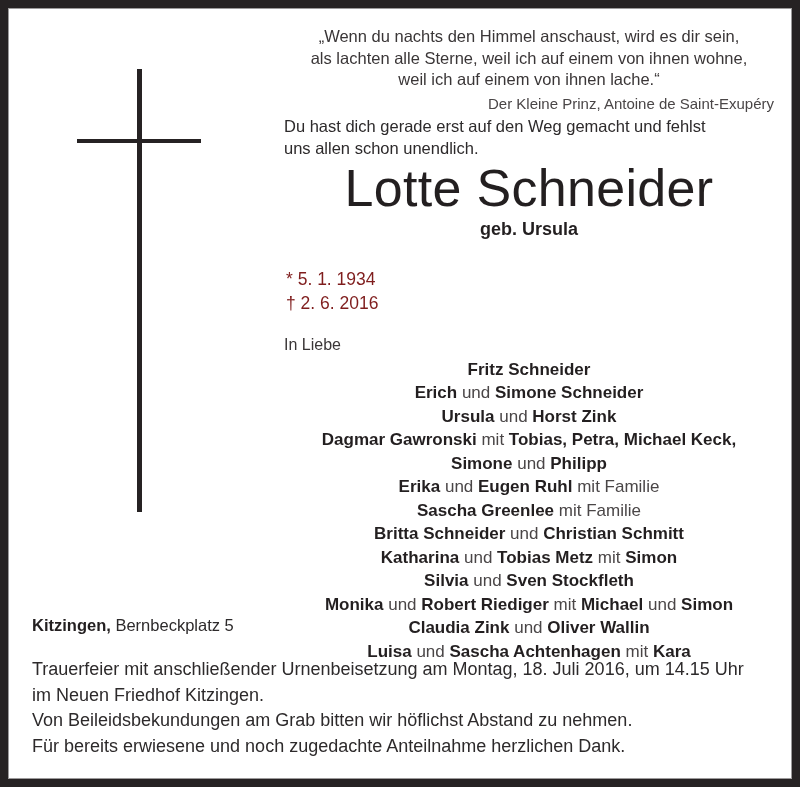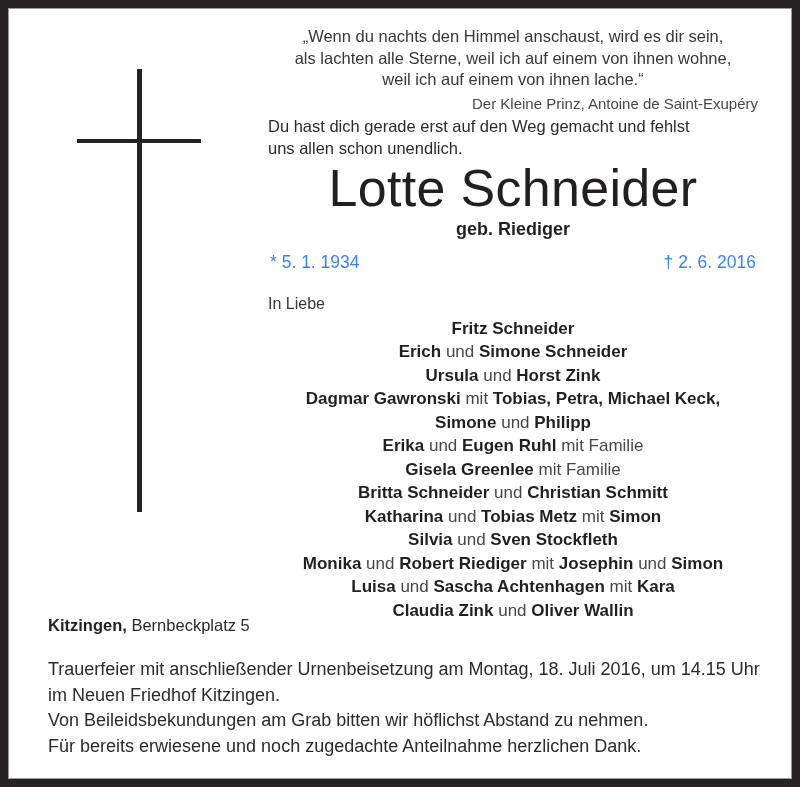--- a/index.html
+++ b/index.html
@@ -47,21 +47,21 @@
     position: absolute;
     left: 77px;
     top: 139px;
     width: 124px;
     height: 4px;
     background: #262223;
   }
   
   .col {
     position: absolute;
-    left: 268px;
+    left: 284px;
     top: 26px;
     width: 490px;
   }
   .quote {
     font-size: 16.5px;
     line-height: 21.5px;
     color: #3a3637;
     text-align: center;
     white-space: nowrap;
   }
@@ -96,23 +96,24 @@
     font-weight: bold;
     color: #231f20;
     text-align: center;
     margin-top: 1px;
   }
   .dates {
     display: flex;
     justify-content: space-between;
     font-size: 17.5px;
     line-height: 24px;
-    color: #3b82f6;
-    margin-top: 10px;
+    color: #7f1d1d;
+    margin-top: 27px;
     padding: 0 2px;
+    flex-direction: column;
   }
   .in-liebe {
     font-size: 16px;
     line-height: 23px;
     color: #3a3637;
     margin-top: 18px;
   }
   .names {
     margin-top: 2px;
   }
@@ -124,21 +125,21 @@
     white-space: nowrap;
     text-align: center;
   }
   .name-line .conn {
     font-weight: normal;
     color: #4a4647;
   }
   
   .bottom {
     position: absolute;
-    left: 48px;
+    left: 32px;
     top: 613px;
     width: 740px;
     font-family: "Liberation Sans", sans-serif;
   }
   .place {
     font-size: 16.5px;
     line-height: 24px;
     color: #2d2a2b;
   }
   .place .city {
@@ -176,43 +177,43 @@
     </div>
 
     <div class="attrib">Der Kleine Prinz, Antoine de Saint-Exupéry</div>
 
     <div class="lead">
       <span class="lead-line">Du hast dich gerade erst auf den Weg gemacht und fehlst</span>
       <span class="lead-line">uns allen schon unendlich.</span>
     </div>
 
     <div class="deceased-name">Lotte Schneider</div>
-    <div class="maiden">geb. Riediger</div>
+    <div class="maiden">geb. Ursula</div>
 
     <div class="dates">
       <span>* 5. 1. 1934</span>
       <span>† 2. 6. 2016</span>
     </div>
 
     <div class="in-liebe">In Liebe</div>
 
     <div class="names" id="names-list">
         <div class="name-line"><span>Fritz Schneider</span></div>
         <div class="name-line"><span>Erich</span><span class="conn"> und </span><span>Simone Schneider</span></div>
         <div class="name-line"><span>Ursula</span><span class="conn"> und </span><span>Horst Zink</span></div>
         <div class="name-line"><span>Dagmar Gawronski</span><span class="conn"> mit </span><span>Tobias, Petra, Michael Keck,</span></div>
         <div class="name-line"><span>Simone</span><span class="conn"> und </span><span>Philipp</span></div>
         <div class="name-line"><span>Erika</span><span class="conn"> und </span><span>Eugen Ruhl</span><span class="conn"> mit Familie</span></div>
-        <div class="name-line"><span>Gisela Greenlee</span><span class="conn"> mit Familie</span></div>
+        <div class="name-line"><span>Sascha Greenlee</span><span class="conn"> mit Familie</span></div>
         <div class="name-line"><span>Britta Schneider</span><span class="conn"> und </span><span>Christian Schmitt</span></div>
         <div class="name-line"><span>Katharina</span><span class="conn"> und </span><span>Tobias Metz</span><span class="conn"> mit </span><span>Simon</span></div>
         <div class="name-line"><span>Silvia</span><span class="conn"> und </span><span>Sven Stockfleth</span></div>
-        <div class="name-line"><span>Monika</span><span class="conn"> und </span><span>Robert Riediger</span><span class="conn"> mit </span><span>Josephin</span><span class="conn"> und </span><span>Simon</span></div>
+        <div class="name-line"><span>Monika</span><span class="conn"> und </span><span>Robert Riediger</span><span class="conn"> mit </span><span>Michael</span><span class="conn"> und </span><span>Simon</span></div>
+        <div class="name-line"><span>Claudia Zink</span><span class="conn"> und </span><span>Oliver Wallin</span></div>
         <div class="name-line"><span>Luisa</span><span class="conn"> und </span><span>Sascha Achtenhagen</span><span class="conn"> mit </span><span>Kara</span></div>
-        <div class="name-line"><span>Claudia Zink</span><span class="conn"> und </span><span>Oliver Wallin</span></div>
       </div>
 
   </div>
 
   <div class="bottom">
     <div class="place">
       <span class="city">Kitzingen,</span>
       <span>Bernbeckplatz 5</span>
     </div>
     <div class="service">

